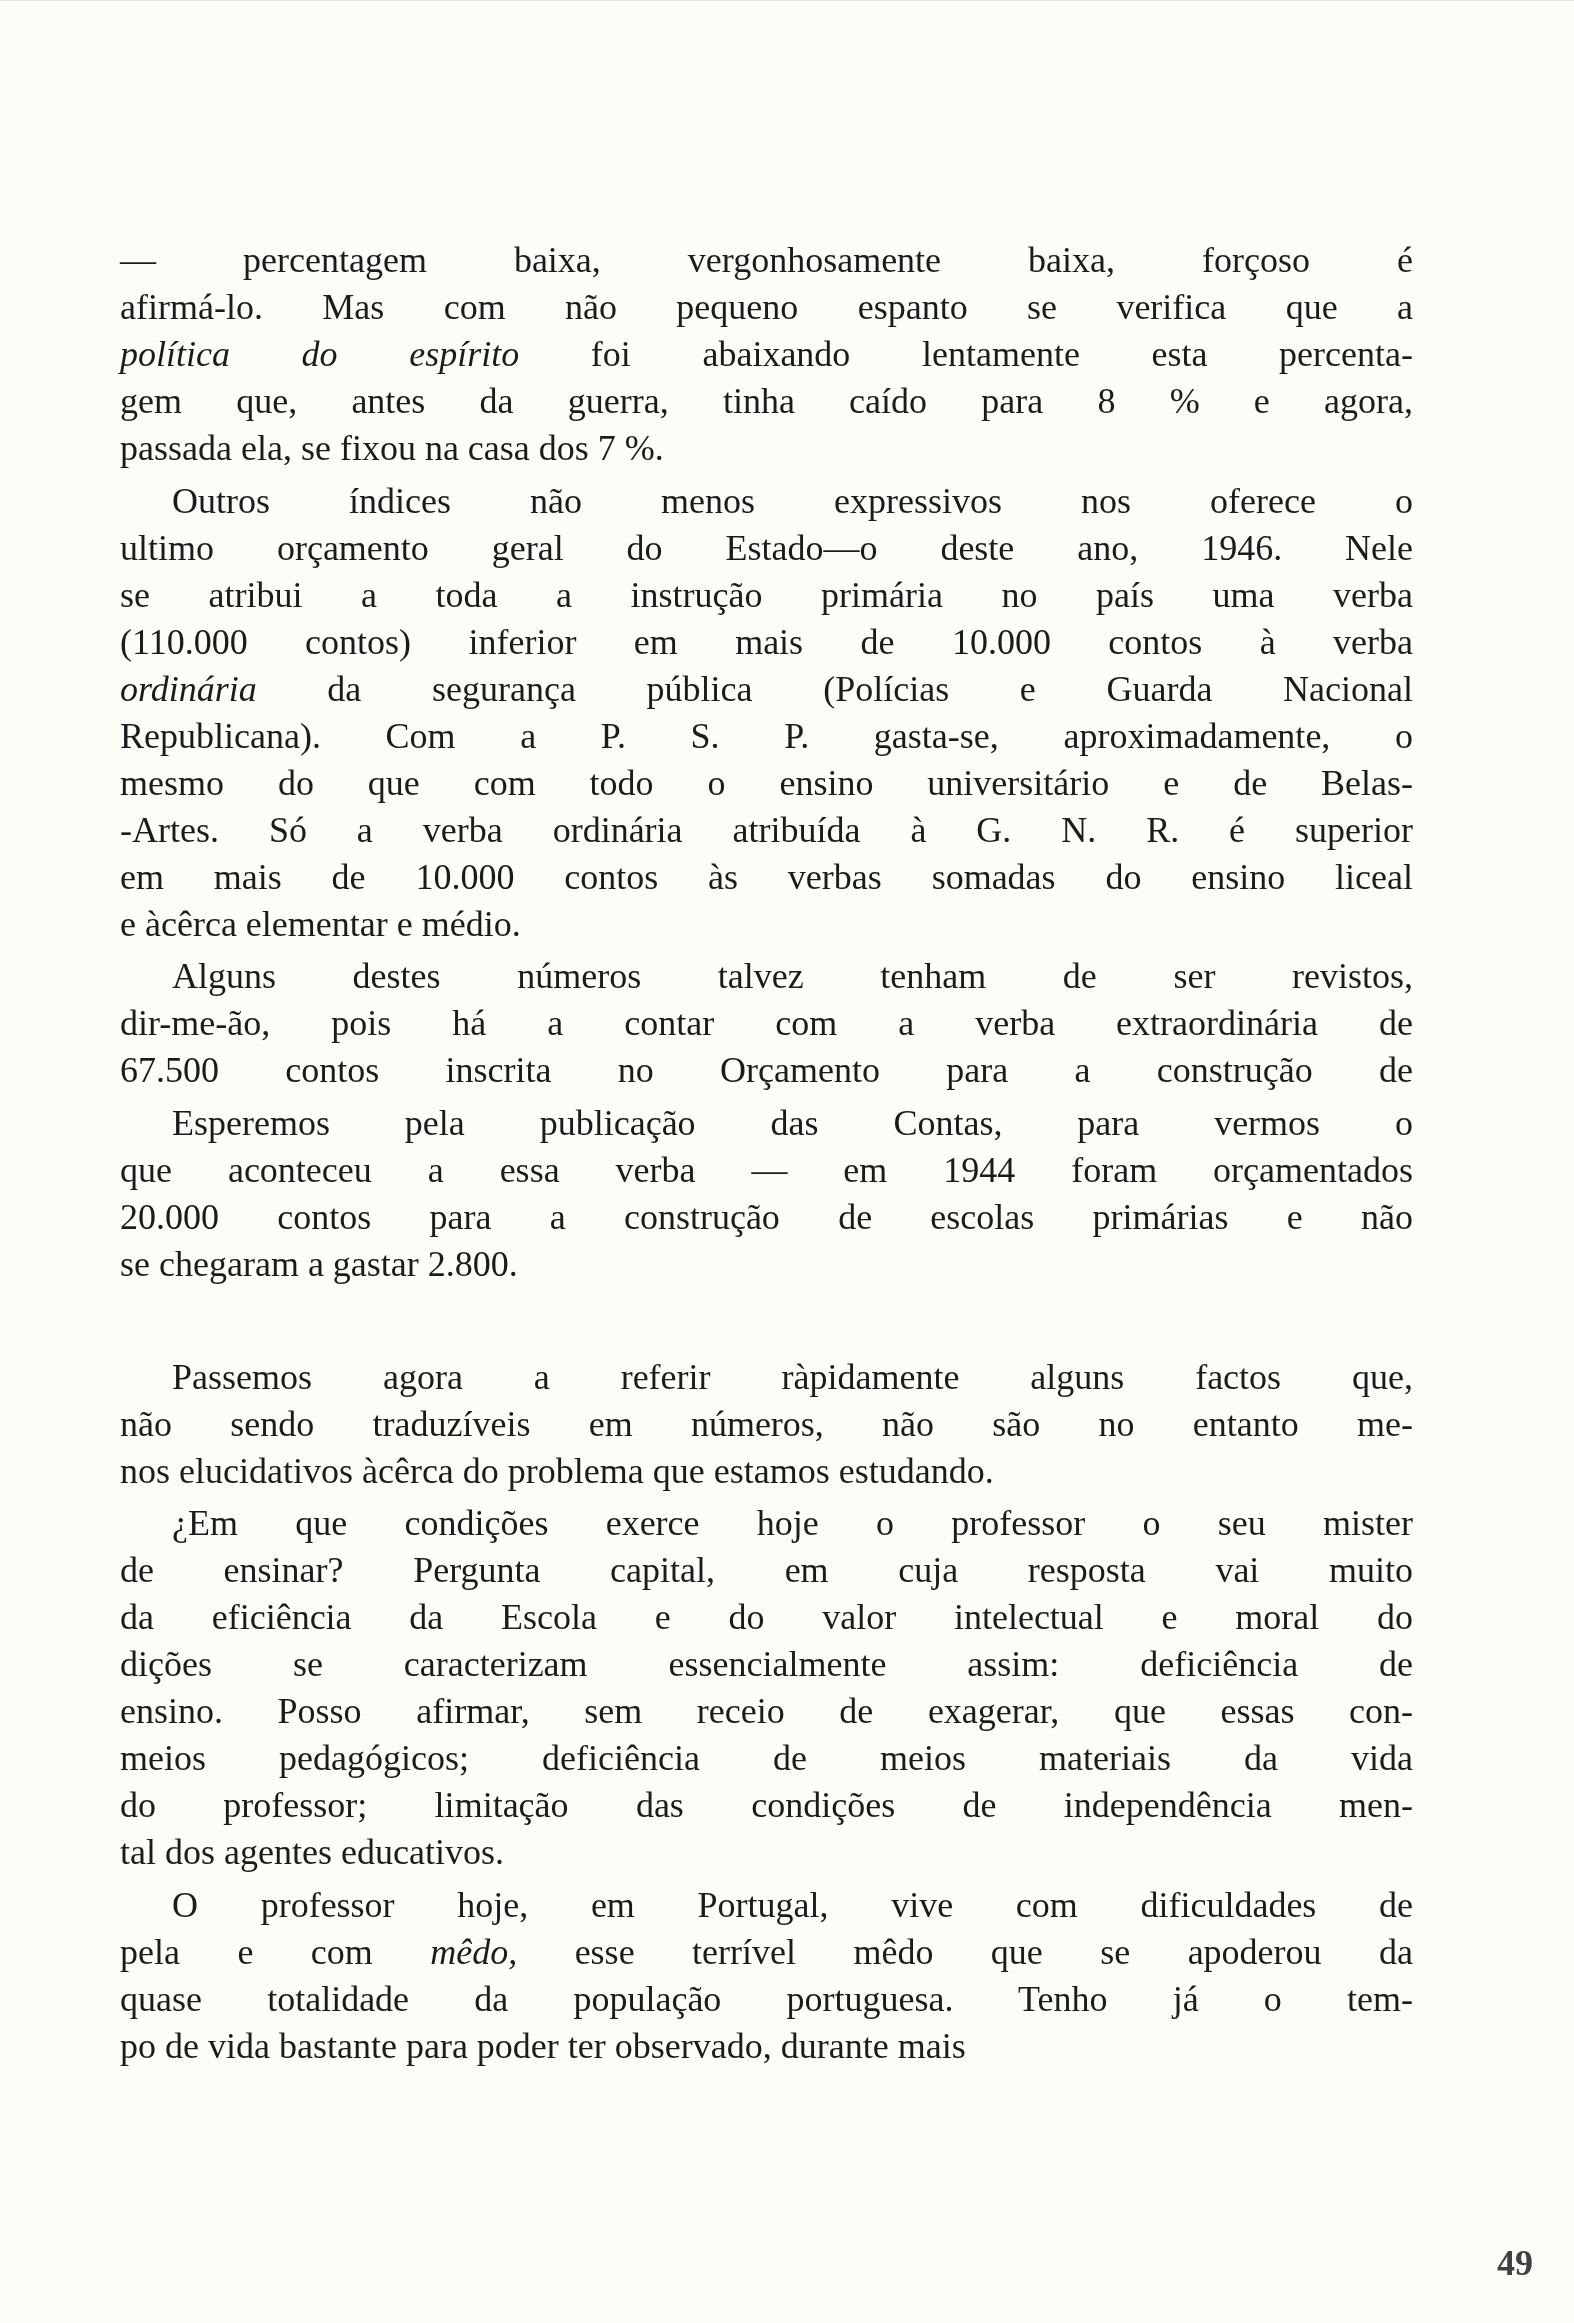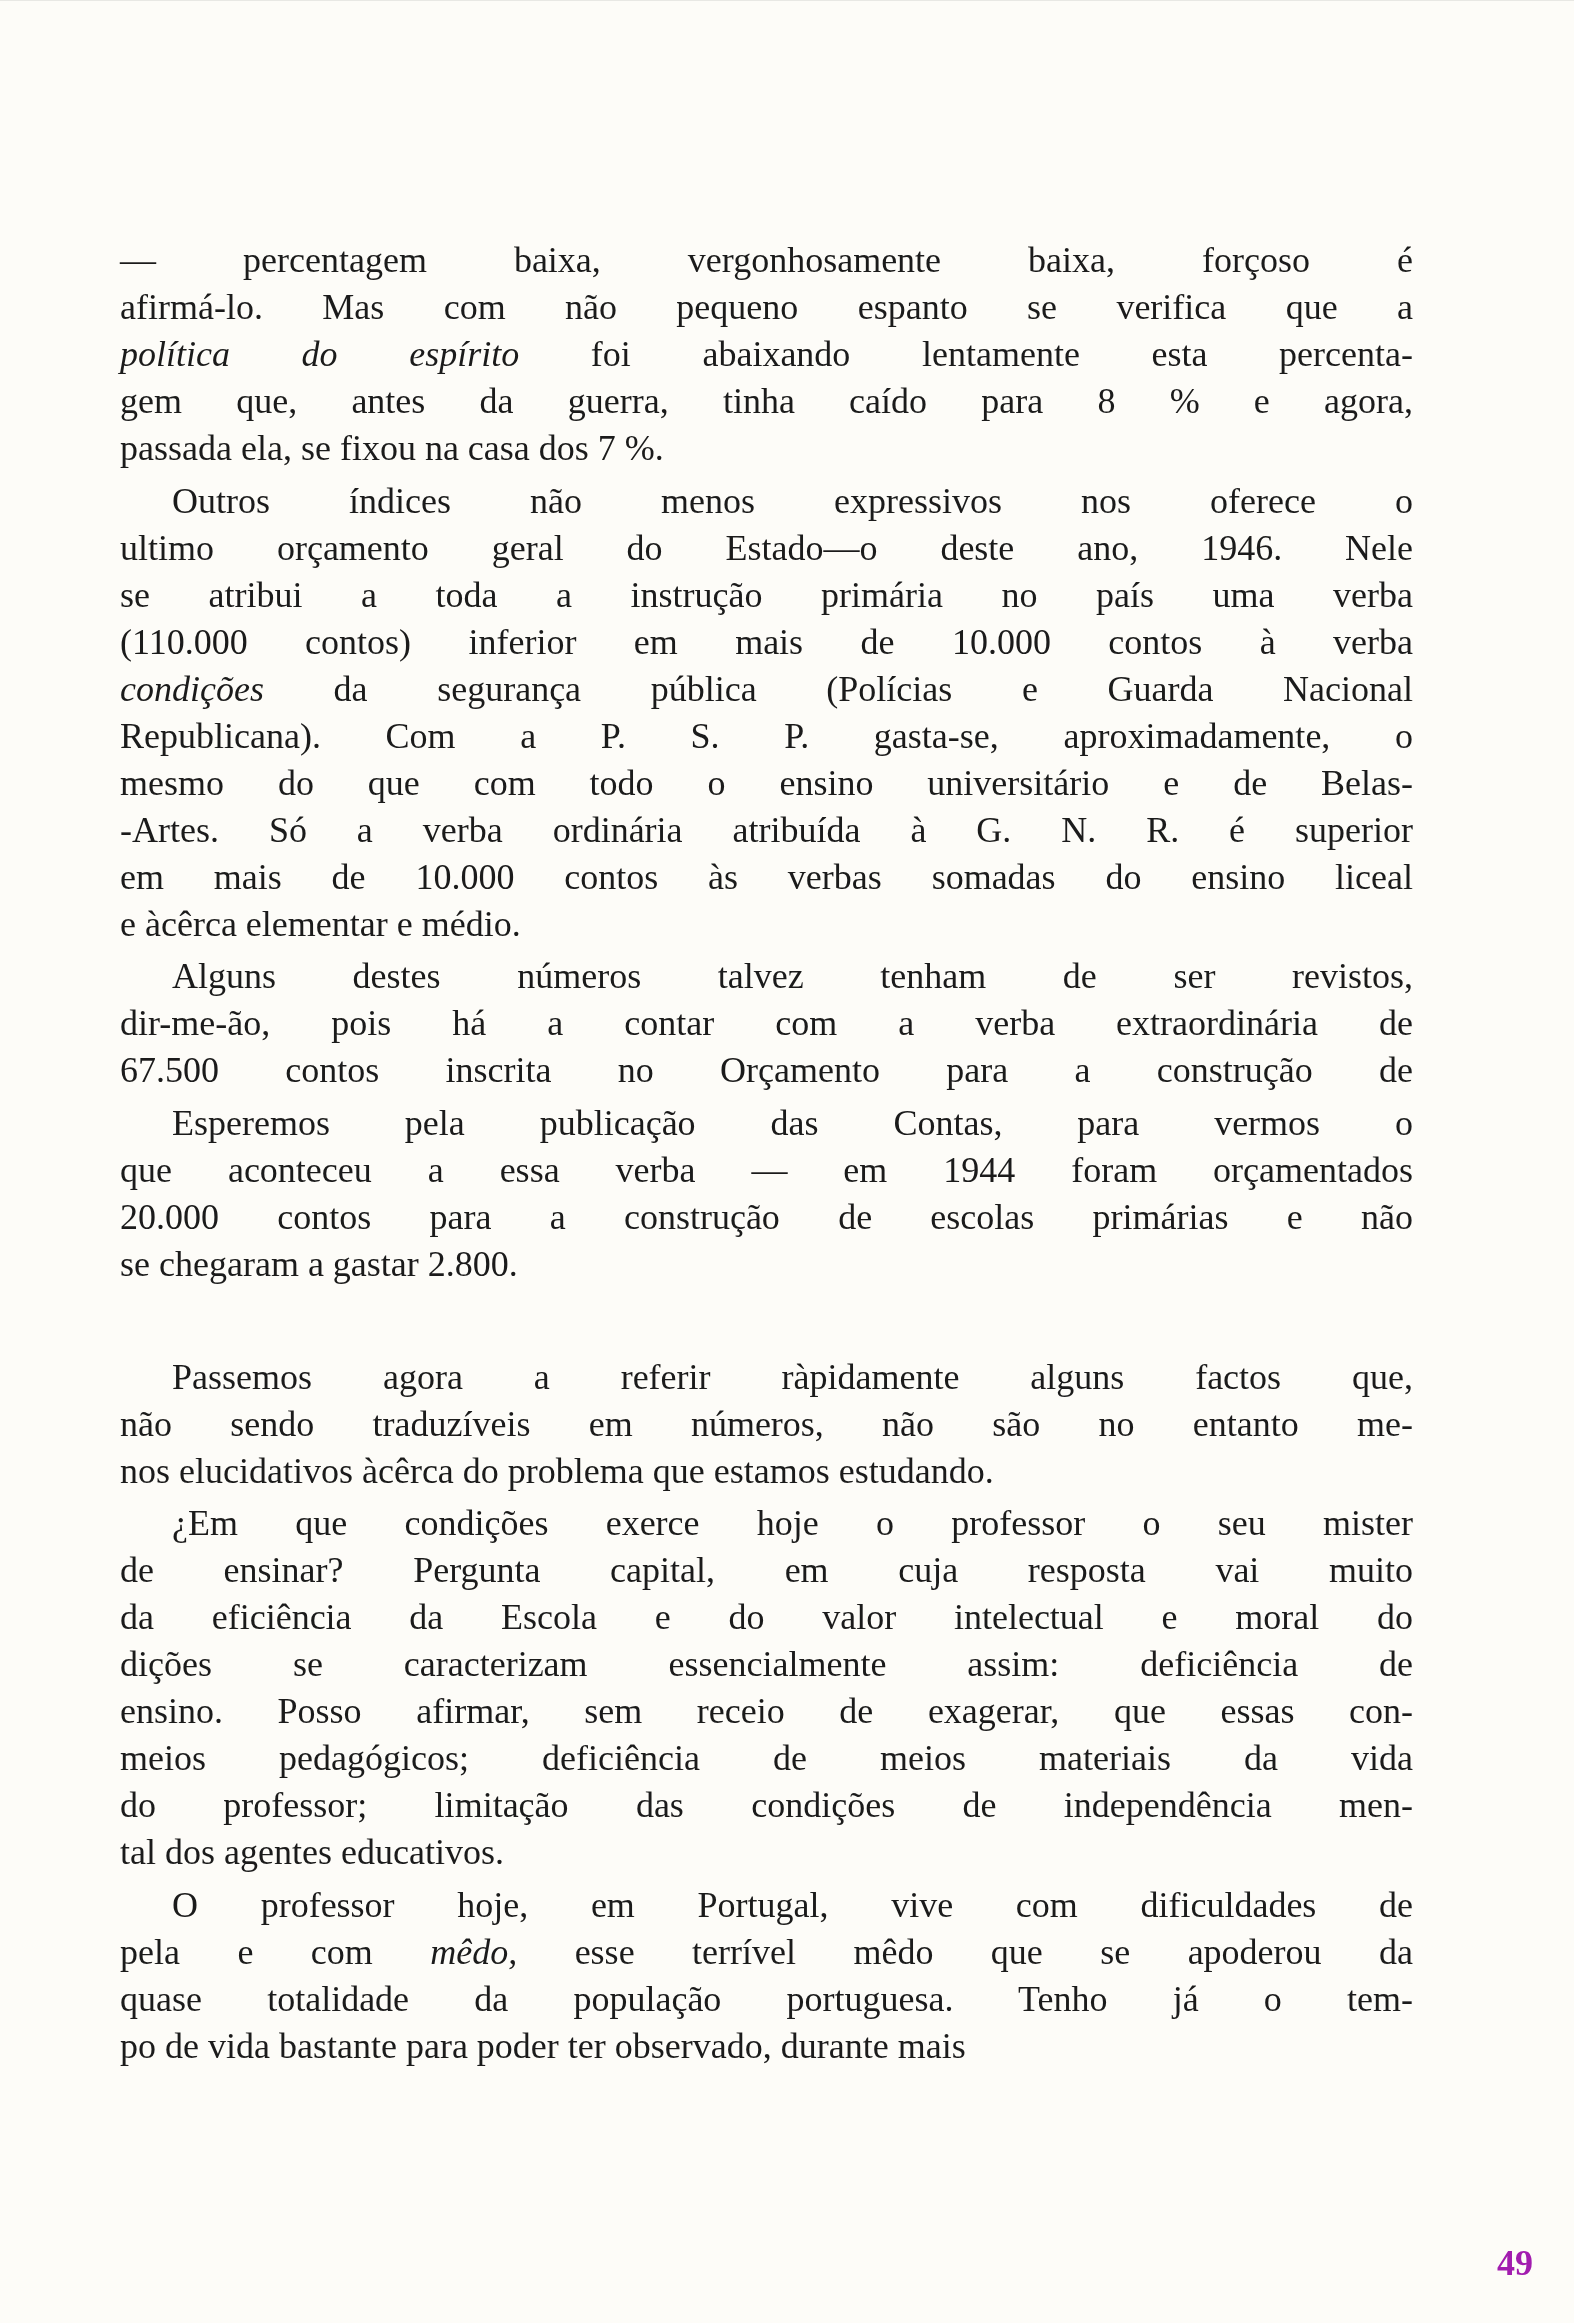--- a/index.html
+++ b/index.html
@@ -43,41 +43,41 @@
     text-indent: 52px;
   }
   .line em {
   }
   .page-number {
     position: absolute;
     top: 2241px;
     right: 41px;
     font-size: 36px;
     font-weight: bold;
-    color: #a21caf;
+    color: #404040;
   }
 </style>
 </head>
 <body>
 
 <div class="page">
   <div class="text-block">
       <div class="paragraph">
         <div class="line just"><span>— percentagem baixa, vergonhosamente baixa, forçoso é</span></div>
         <div class="line just"><span>afirmá-lo. Mas com não pequeno espanto se verifica que a</span></div>
         <div class="line just"><em>política do espírito</em><span> foi abaixando lentamente esta percenta-</span></div>
         <div class="line just"><span>gem que, antes da guerra, tinha caído para 8 % e agora,</span></div>
         <div class="line"><span>passada ela, se fixou na casa dos 7 %.</span></div>
       </div>
       <div class="paragraph">
         <div class="line just indent"><span>Outros índices não menos expressivos nos oferece o</span></div>
         <div class="line just"><span>ultimo orçamento geral do Estado—o deste ano, 1946. Nele</span></div>
         <div class="line just"><span>se atribui a toda a instrução primária no país uma verba</span></div>
         <div class="line just"><span>(110.000 contos) inferior em mais de 10.000 contos à verba</span></div>
-        <div class="line just"><em>condições</em><span> da segurança pública (Polícias e Guarda Nacional</span></div>
+        <div class="line just"><em>ordinária</em><span> da segurança pública (Polícias e Guarda Nacional</span></div>
         <div class="line just"><span>Republicana). Com a P. S. P. gasta-se, aproximadamente, o</span></div>
         <div class="line just"><span>mesmo do que com todo o ensino universitário e de Belas-</span></div>
         <div class="line just"><span>-Artes. Só a verba ordinária atribuída à G. N. R. é superior</span></div>
         <div class="line just"><span>em mais de 10.000 contos às verbas somadas do ensino liceal</span></div>
         <div class="line"><span>e àcêrca elementar e médio.</span></div>
       </div>
       <div class="paragraph">
         <div class="line just indent"><span>Alguns destes números talvez tenham de ser revistos,</span></div>
         <div class="line just"><span>dir-me-ão, pois há a contar com a verba extraordinária de</span></div>
         <div class="line just"><span>67.500 contos inscrita no Orçamento para a construção de</span></div>

